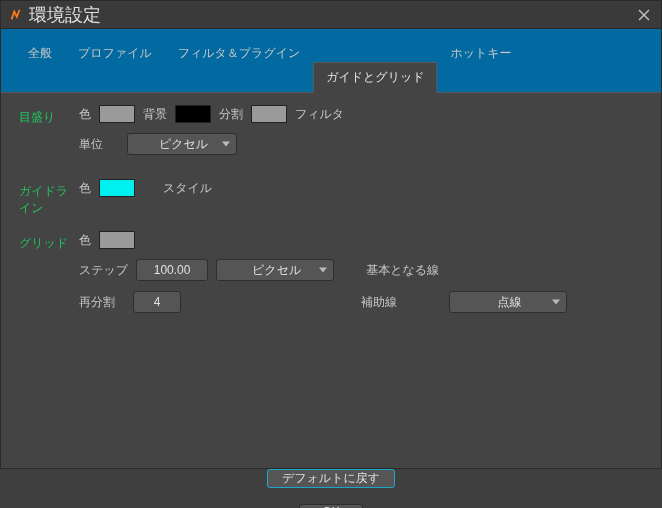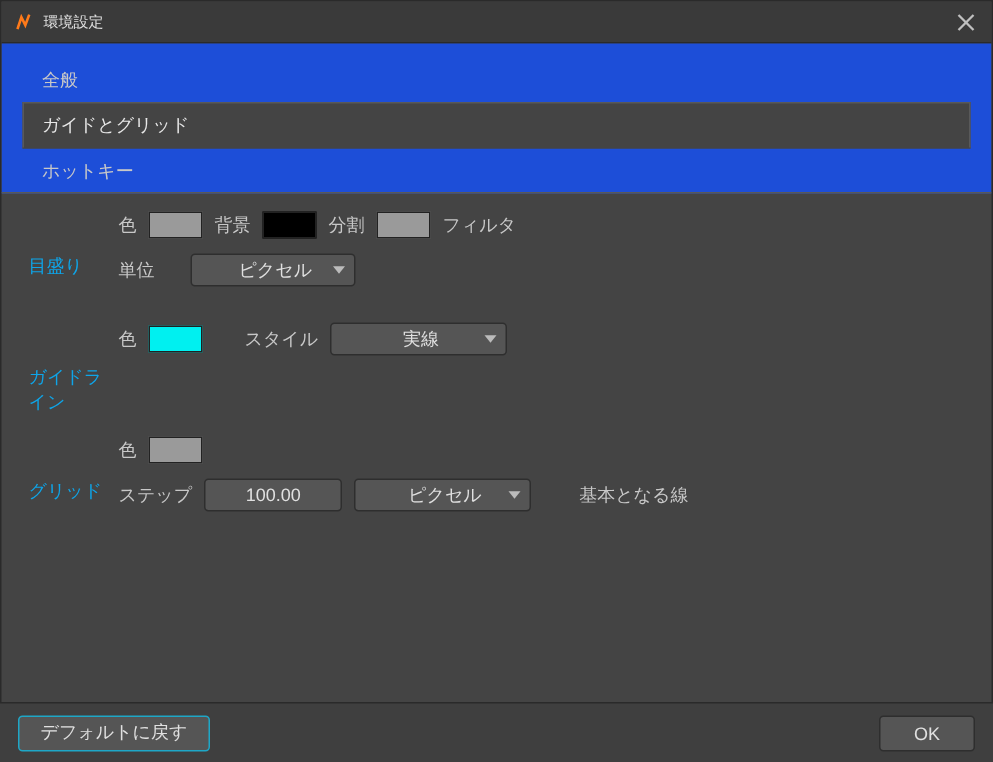--- a/index.html
+++ b/index.html
@@ -17,64 +17,63 @@
     background: #3a3a3a;
     display: flex;
     align-items: center;
     padding: 0 8px;
     border-bottom: 1px solid #2a2a2a;
   }
   .title-icon {
     width: 14px; height: 14px;
     margin-right: 6px;
   }
-  .title-text { flex: 1; color: #e0e0e0; font-size: 10px; }
+  .title-text { flex: 1; color: #e0e0e0; font-size: 18px; }
   .close-btn {
     width: 18px; height: 18px;
     display: flex; align-items: center; justify-content: center;
     color: #c0c0c0; cursor: pointer;
     font-size: 14px;
   }
   .tabs {
     display: flex;
     padding: 8px 14px 0 14px;
     gap: 0;
-    background: #1d4ed8;
+    background: #0369a1;
     border-bottom: 1px solid #595959;
-    flex-direction: column;
   }
   .tab {
     padding: 6px 12px;
     color: #c8c8c8;
     cursor: pointer;
     border: 1px solid transparent;
     border-bottom: none;
     position: relative;
     top: 1px;
   }
   .tab.active {
     background: #444444;
     border: 1px solid #595959;
     border-bottom: 1px solid #444;
     color: #e8e8e8;
+    margin-top: 24px;
   }
   .body {
     padding: 12px 18px;
     height: 412px;
   }
   .section {
     display: flex;
     align-items: flex-start;
     margin-bottom: 14px;
   }
   .section-label {
     width: 60px;
     padding-top: 4px;
-    color: #0ea5e9;
-    margin-top: 24px;
+    color: #22c55e;
   }
   .section-body {
     flex: 1;
   }
   .row {
     display: flex;
     align-items: center;
     gap: 8px;
     margin-bottom: 10px;
   }
@@ -90,21 +89,21 @@
     border: 1px solid #2e2e2e;
     border-radius: 3px;
     color: #e0e0e0;
     display: flex;
     align-items: center;
     justify-content: center;
     padding: 0 8px;
     cursor: pointer;
     position: relative;
   }
-  .field.number { width: 92px; }
+  .field.number { width: 72px; }
   .select {
     height: 22px;
     background: #555555;
     border: 1px solid #2e2e2e;
     border-radius: 3px;
     color: #e0e0e0;
     display: flex;
     align-items: center;
     justify-content: center;
     padding: 0 22px 0 25px;
@@ -125,20 +124,21 @@
   .footer {
     position: absolute;
     left: 0; right: 0; bottom: 0;
     height: 40px;
     border-top: 1px solid #2a2a2a;
     background: #3f3f3f;
     display: flex;
     align-items: center;
     padding: 0 12px;
     gap: 8px;
+    flex-direction: column;
   }
   .btn {
     height: 24px;
     padding: 0 14px;
     background: #555555;
     border: 1px solid #2e2e2e;
     border-radius: 3px;
     color: #e0e0e0;
     display: flex;
     align-items: center;
@@ -167,20 +167,22 @@
   <span class="close-btn">
     <svg viewBox="0 0 12 12" width="12" height="12">
       <line x1="1" y1="1" x2="11" y2="11" stroke="#c0c0c0" stroke-width="1.5"></line>
       <line x1="11" y1="1" x2="1" y2="11" stroke="#c0c0c0" stroke-width="1.5"></line>
     </svg>
   </span>
 </div>
 
 <div class="tabs">
   <div class="tab">全般</div>
+  <div class="tab">プロファイル</div>
+  <div class="tab">フィルタ＆プラグイン</div>
   <div class="tab active">ガイドとグリッド</div>
   <div class="tab">ホットキー</div>
 </div>
 
 <div class="body">
 
   <div class="section">
     <div class="section-label">目盛り</div>
     <div class="section-body">
       <div class="row">
@@ -204,24 +206,20 @@
   </div>
 
   <div class="section">
     <div class="section-label">ガイドライン</div>
     <div class="section-body">
       <div class="row">
         <span class="lbl">色</span>
         <span class="swatch" style="background:#00f0f0"></span>
         <span style="width:12px"></span>
         <span class="lbl">スタイル</span>
-        <div class="select w118">
-          <span>実線</span>
-          <span class="caret"></span>
-        </div>
       </div>
     </div>
   </div>
 
   <div class="section">
     <div class="section-label">グリッド</div>
     <div class="section-body">
       <div class="row">
         <span class="lbl">色</span>
         <span class="swatch" style="background:#9a9a9a"></span>
@@ -229,20 +227,34 @@
       <div class="row">
         <span class="lbl">ステップ</span>
         <div class="field number">
           <span>100.00</span>
         </div>
         <div class="select w118">
           <span>ピクセル</span>
           <span class="caret"></span>
         </div>
         <span class="lbl ml">基本となる線</span>
+      </div>
+      <div class="row">
+        <span class="lbl">再分割</span>
+        <span style="width:2px"></span>
+        <div class="field w48">
+          <span>4</span>
+        </div>
+        <span style="width:140px"></span>
+        <span class="lbl ml">補助線</span>
+        <span style="width:36px"></span>
+        <div class="select w118">
+          <span>点線</span>
+          <span class="caret"></span>
+        </div>
       </div>
     </div>
   </div>
 
 </div>
 
 <div class="footer">
   <div class="btn default-btn">デフォルトに戻す</div>
   <div class="spacer"></div>
   <div class="btn" style="min-width:64px">OK</div>

